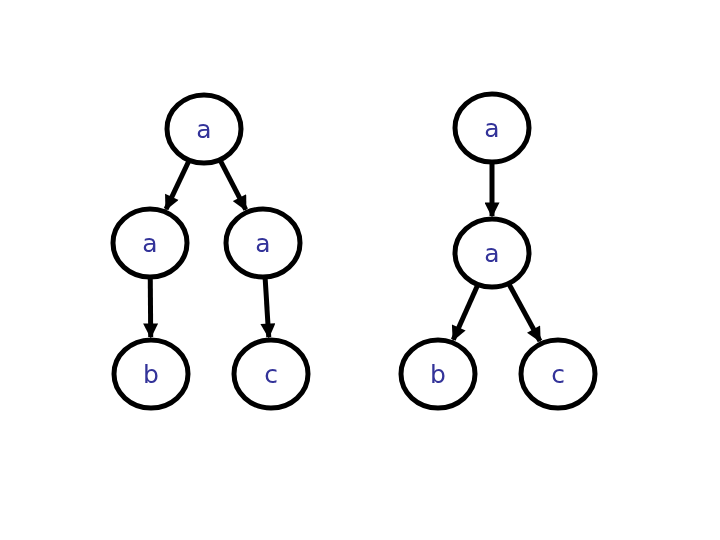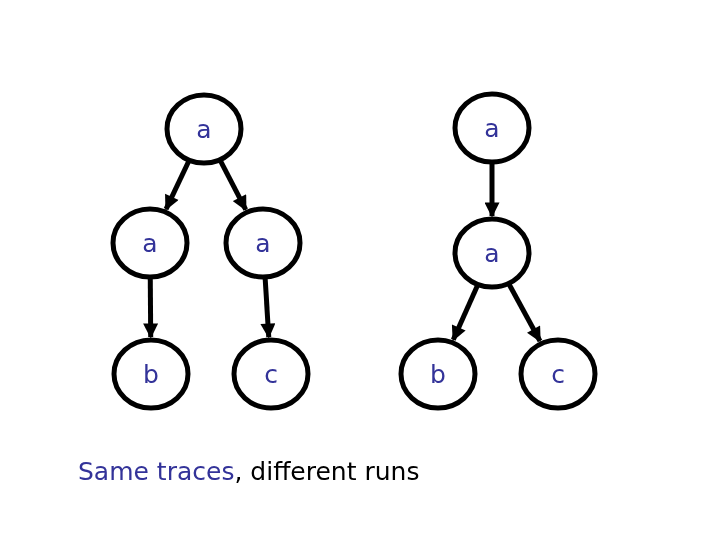--- a/index.html
+++ b/index.html
@@ -88,14 +88,13 @@
         <ellipse cx="492" cy="128" rx="37" ry="34"></ellipse>
         <text x="492" y="137">a</text>
         <ellipse cx="492" cy="253" rx="37" ry="34"></ellipse>
         <text x="492" y="262">a</text>
         <ellipse cx="438" cy="374" rx="37" ry="34"></ellipse>
         <text x="438" y="383">b</text>
         <ellipse cx="558" cy="374" rx="37" ry="34"></ellipse>
         <text x="558" y="383">c</text>
       </g>
     </svg>
-  <div class="caption"><span class="hl">Same traces</span><span class="rest">, different runs</span></div>
 </div>
 
 </body></html>

